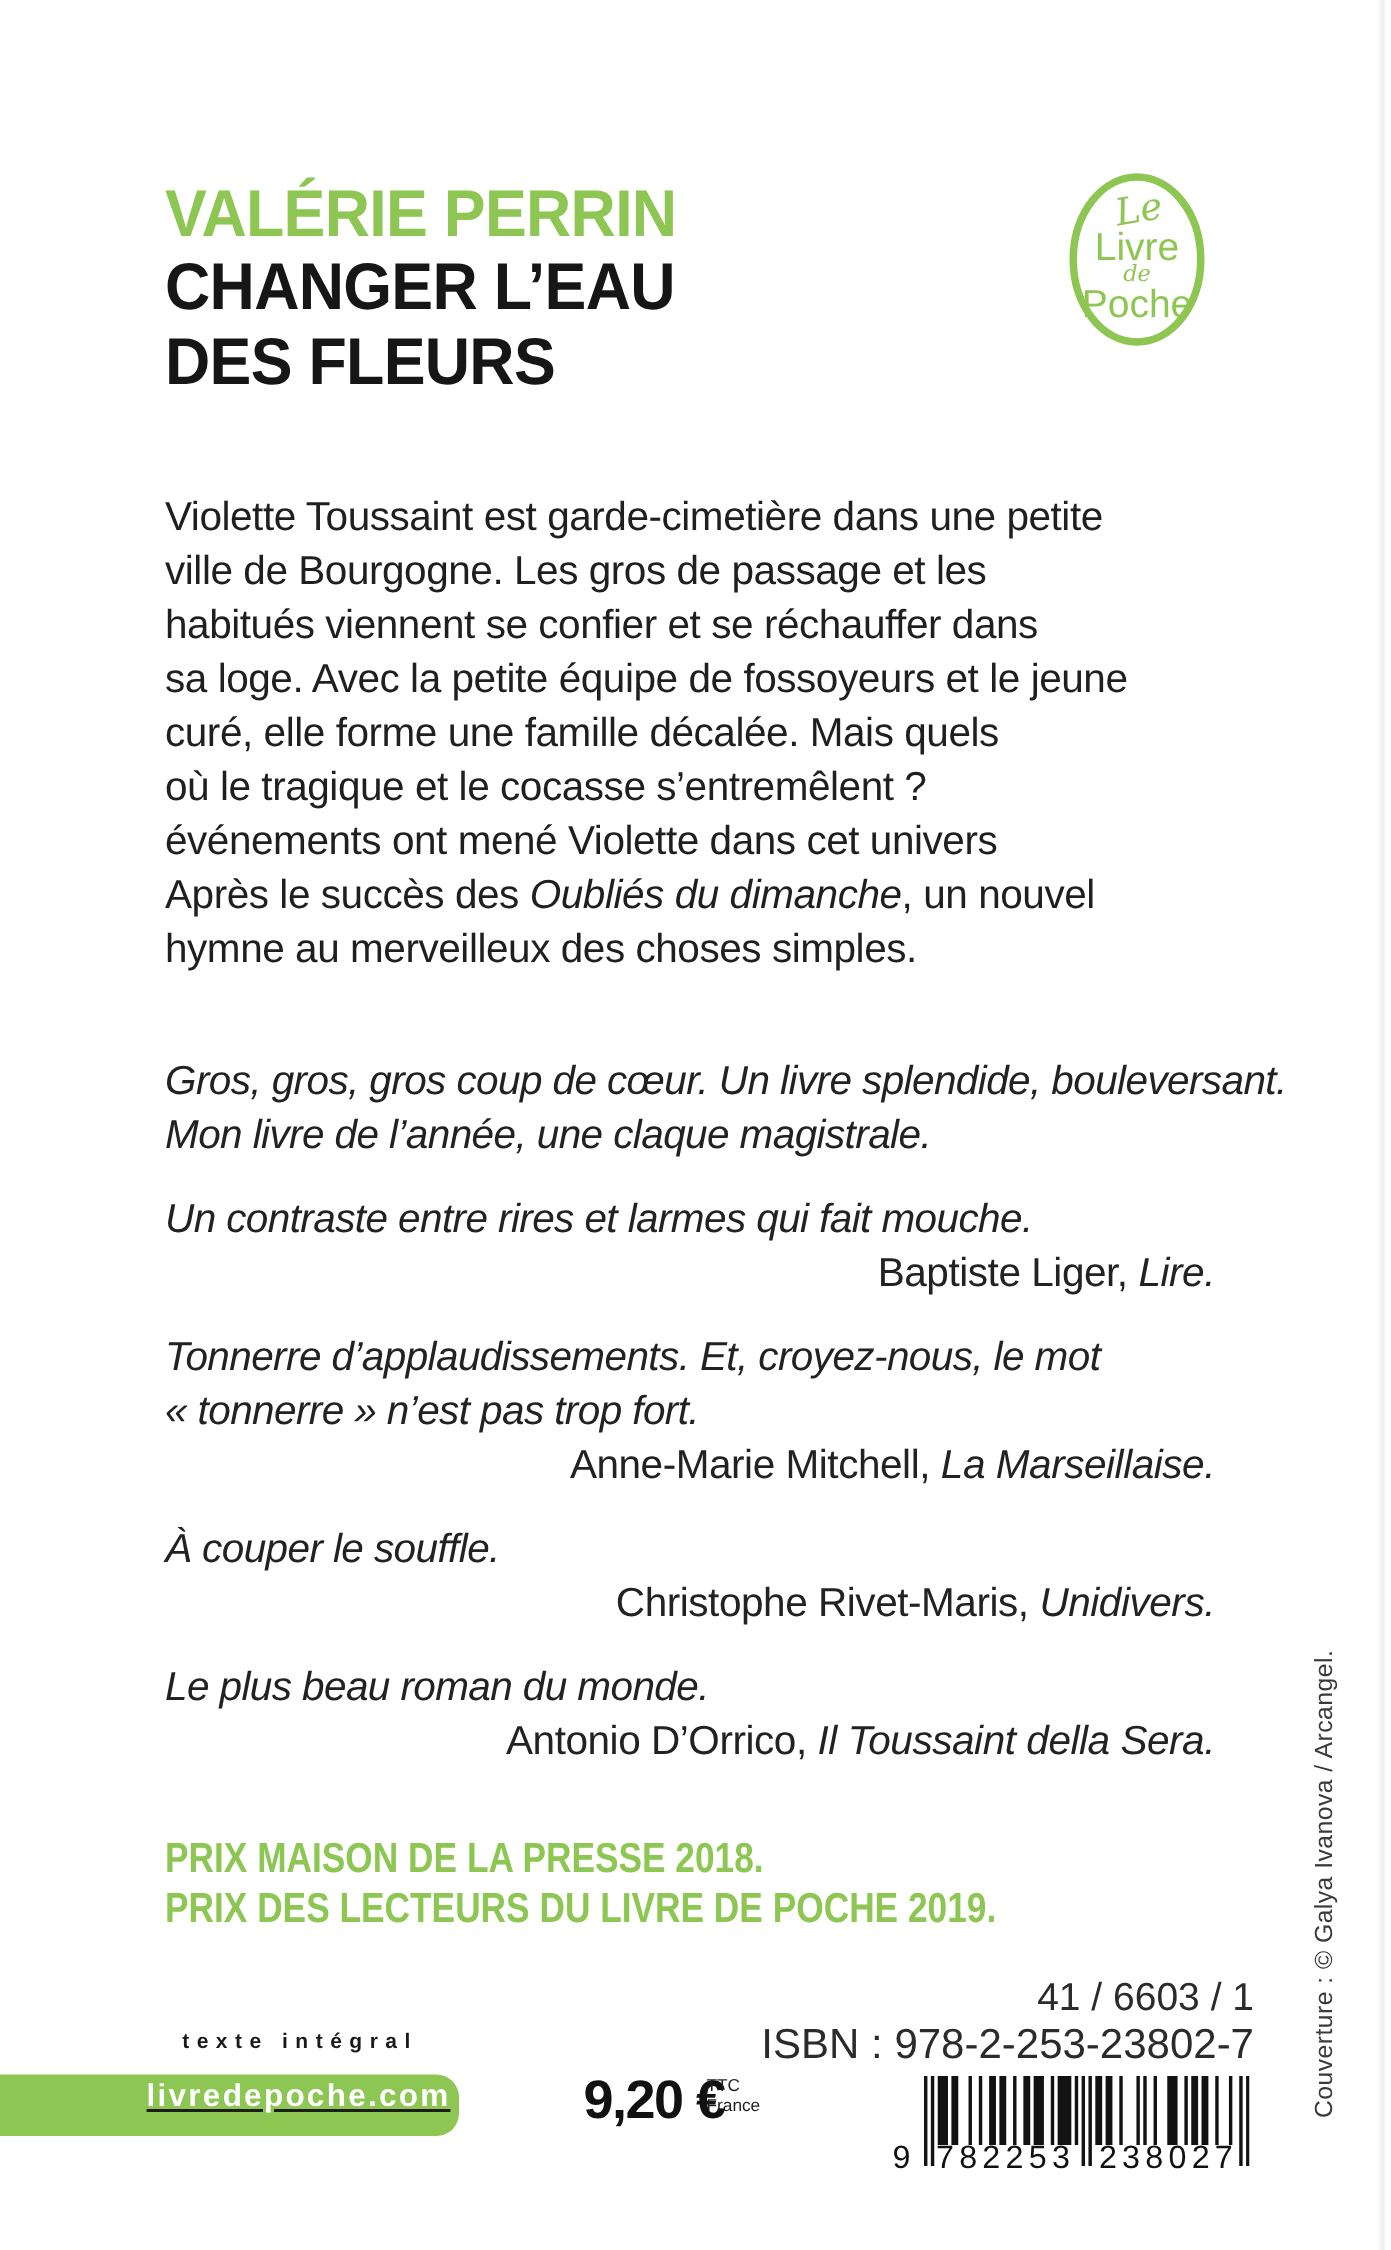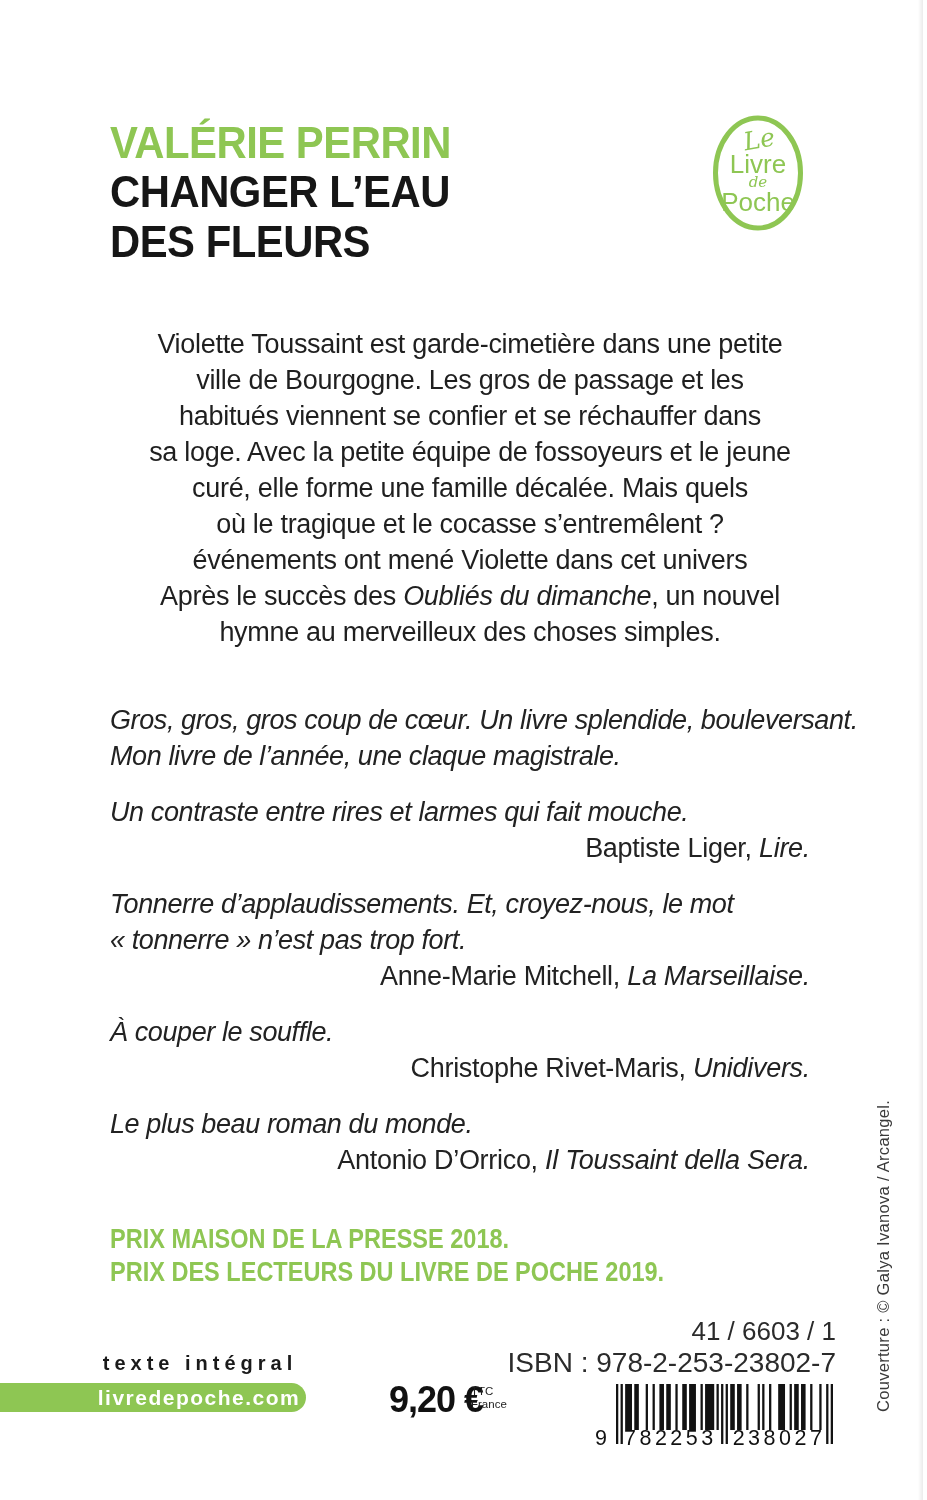--- a/index.html
+++ b/index.html
@@ -20,21 +20,21 @@
   }
   .logo{ position:absolute; left:711px; top:113px; width:94px; height:120px; color:var(--green); text-align:center; }
   .logo svg{ position:absolute; left:0; top:0; }
   .logo .ltxt{ position:relative; line-height:1; }
   .logo .le{ font-family:"DejaVu Serif", serif; font-style:italic; font-size:25px; padding-top:14px; transform:rotate(-10deg); }
   .logo .livre{ font-size:26px; margin-top:-1px; }
   .logo .de{ font-family:"DejaVu Serif", serif; font-style:italic; font-size:15px; margin-top:-2px; }
   .logo .poche{ font-size:26px; margin-top:-1px; }
   .synopsis{
     position:absolute; left:110px; top:326px; width:720px;
-    font-size:27px; line-height:36px; letter-spacing:-0.3px; color:#1f1f1f;text-align:center;
+    font-size:27px; line-height:36px; letter-spacing:-0.3px; color:#1f1f1f;
   }
   .syn-line{ white-space:nowrap; }
   .syn-line em{ font-style:italic; }
   .quotes{ position:absolute; left:110px; top:702px; width:700px; }
   .quote{ margin-bottom:20px; }
   .q-line{
     font-style:italic; font-size:27px; line-height:36px;
     letter-spacing:-0.4px; color:#222; white-space:nowrap;
   }
   .q-attr{
@@ -44,25 +44,25 @@
   .q-attr em{ font-style:italic; }
   .awards{ position:absolute; left:110px; top:1222px; }
   .award-line{
     font-size:28px; font-weight:bold; line-height:33px; color:var(--green);
     transform:scaleX(.84); transform-origin:0 50%; white-space:nowrap;
   }
   .print-code{ position:absolute; left:436px; top:1316px; width:400px; text-align:right; font-size:26px; color:#2b2b2b; }
   .isbn{ position:absolute; left:436px; top:1347px; width:400px; text-align:right; font-size:28px; color:#2b2b2b; }
   .texte-integral{
     position:absolute; left:90px; top:1352px; width:220px; text-align:center;
-    font-size:20px; font-weight:bold; letter-spacing:5px; color:#1a1a1a; white-space:nowrap;
+    font-size:14px; font-weight:bold; letter-spacing:5px; color:#1a1a1a; white-space:nowrap;
   }
   .green-bar{
-    position:absolute; left:0; top:1383px; width:306px; height:29px;
-    background:var(--green); border-radius:0 15px 15px 0;
+    position:absolute; left:0; top:1383px; width:306px; height:41px;
+    background:var(--green); border-radius:0 15px 15px 0;text-decoration:underline;
   }
   .green-bar span{
     display:block; padding-left:92px; text-align:center; line-height:29px;
     font-size:21px; font-weight:bold; letter-spacing:1.5px; color:#ffffff; white-space:nowrap;
   }
   .price{ position:absolute; left:389px; top:1379px; font-size:36px; font-weight:bold; letter-spacing:-1px; color:#111; }
   .price-tax{ position:absolute; left:471px; top:1385px; font-size:11.5px; line-height:12.5px; color:#1e1e1e; }
   .barcode{ position:absolute; left:616px; top:1384px; width:217px; height:63px; background:#fff; }
   .barcode svg{ position:absolute; left:0; top:0; }
   .bc-digit{ position:absolute; font-size:21.5px; color:#111; top:42px; }

